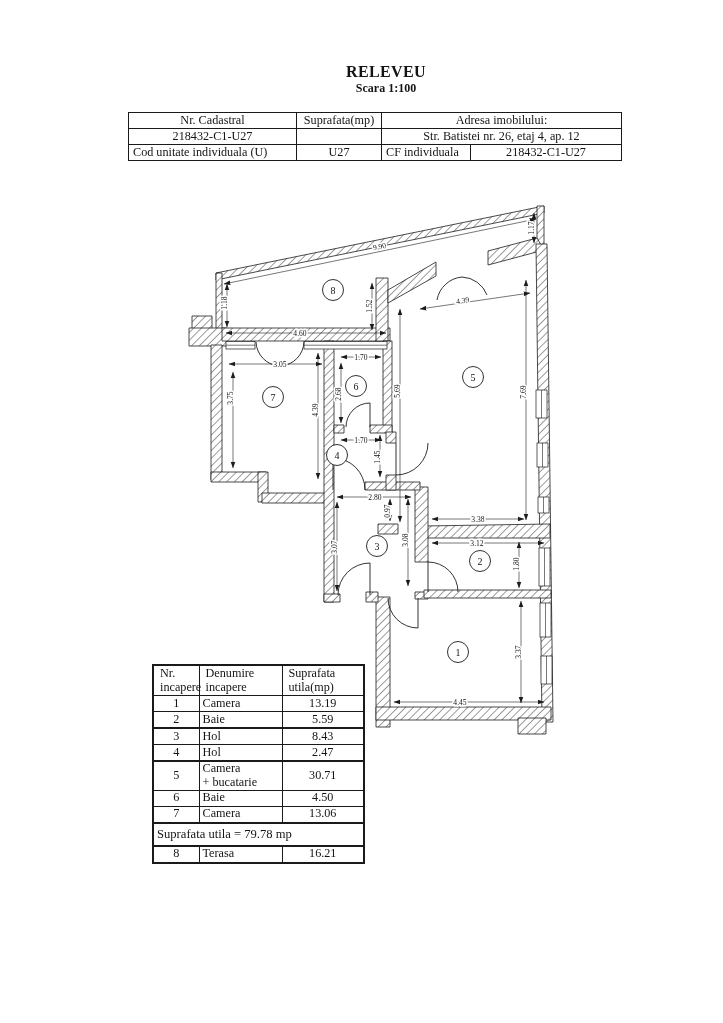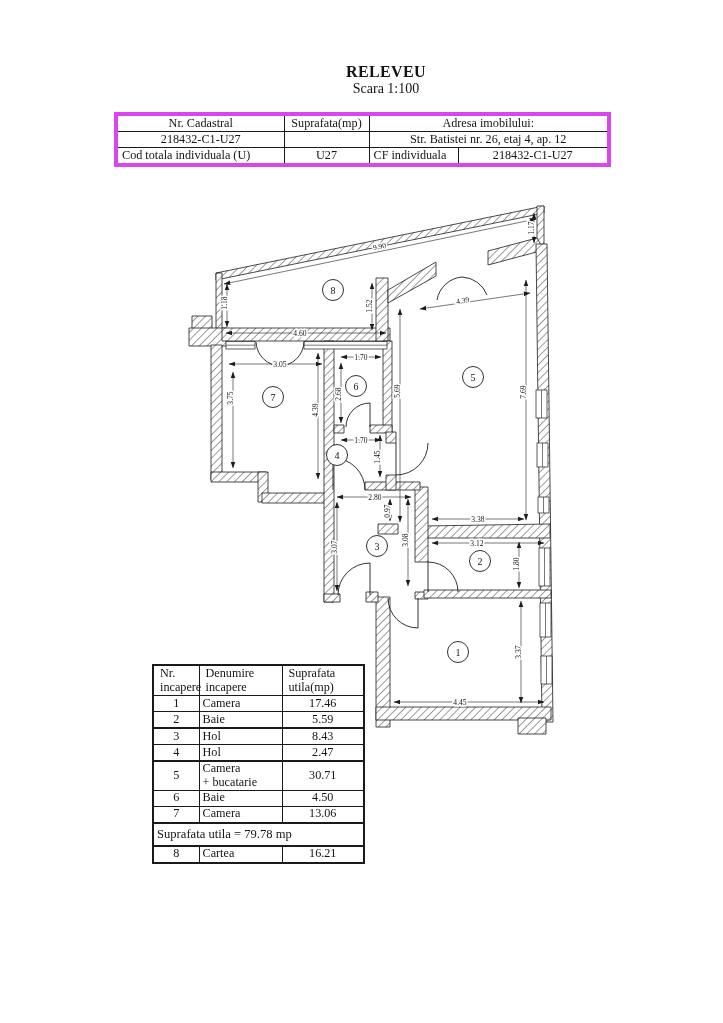--- a/index.html
+++ b/index.html
@@ -1,24 +1,24 @@
 <!DOCTYPE html>
 <html><head>
 <meta charset="utf-8">
 <style>
   html,body{margin:0;padding:0;background:#ffffff;}
   body{width:723px;height:1023px;position:relative;font-family:"Liberation Serif",serif;color:#141414;overflow:hidden;}
   .page{position:absolute;inset:0;background:#fff;border-radius:24px;}
 
   .title-block{position:absolute;left:53px;top:63px;width:666px;text-align:center;}
   .title-main{font-size:16px;font-weight:bold;letter-spacing:.4px;line-height:1.1;}
-  .title-scale{font-size:14px;line-height:1.2;}
+  .title-scale{font-size:12px;line-height:1.2;font-weight:bold;}
 
   table{border-collapse:collapse;}
-  .cad-table{position:absolute;left:114px;top:112px;width:493px;font-size:12.2px;border:4px solid #d946ef;table-layout:fixed;}
+  .cad-table{position:absolute;left:128px;top:112px;width:493px;font-size:12.2px;border:1px solid #d946ef;table-layout:fixed;}
   .cad-table td{border:1px solid #1a1a1a;height:15px;padding:0 4px;line-height:1.15;overflow:hidden;white-space:nowrap;}
   .cad-table tr.hv td{border-top-width:2px;}
   .c{text-align:center;}
   .l{text-align:left;}
 
   .rooms-table{position:absolute;left:152px;top:664px;width:211px;font-size:12.2px;border:2px solid #1a1a1a;table-layout:fixed;}
   .rooms-table th{border:1px solid #1a1a1a;font-weight:normal;text-align:left;padding:1px 6px;line-height:1.12;}
   .rooms-table td{border:1px solid #1a1a1a;height:15px;padding:0 3px;line-height:1.12;}
   .rooms-table tr.hv td{border-top-width:2px;}
   .rooms-table td.name{white-space:pre-line;}
@@ -56,21 +56,21 @@
       <td class="c">Nr. Cadastral</td>
       <td class="c">Suprafata(mp)</td>
       <td class="c" colspan="2">Adresa imobilului:</td>
     </tr>
     <tr>
       <td class="c">218432-C1-U27</td>
       <td class="c"></td>
       <td class="c" colspan="2">Str. Batistei nr. 26, etaj 4, ap. 12</td>
     </tr>
     <tr>
-      <td class="l">Cod totala individuala (U)</td>
+      <td class="l">Cod unitate individuala (U)</td>
       <td class="c">U27</td>
       <td class="l">CF individuala</td>
       <td class="c">218432-C1-U27</td>
     </tr>
   </tbody>
     </table>
 
   <svg class="plan-svg" width="723" height="1023" viewBox="0 0 723 1023">
     <defs>
       <pattern id="hatch" patternUnits="userSpaceOnUse" width="5.5" height="5.5" patternTransform="rotate(45)">
@@ -226,21 +226,21 @@
       <tr>
         <th>Nr. incapere</th>
         <th>Denumire incapere</th>
         <th>Suprafata utila(mp)</th>
       </tr>
     </thead>
     <tbody id="rooms-tbody">
         <tr>
           <td class="c">1</td>
           <td class="l name">Camera</td>
-          <td class="c">17.46</td>
+          <td class="c">13.19</td>
         </tr>
         <tr>
           <td class="c">2</td>
           <td class="l name">Baie</td>
           <td class="c">5.59</td>
         </tr>
         <tr class="hv">
           <td class="c">3</td>
           <td class="l name">Hol</td>
           <td class="c">8.43</td>
@@ -264,19 +264,19 @@
         <tr>
           <td class="c">7</td>
           <td class="l name">Camera</td>
           <td class="c">13.06</td>
         </tr>
         <tr class="hv">
           <td class="merged" colspan="3">Suprafata utila  = 79.78 mp</td>
         </tr>
         <tr class="hv">
           <td class="c">8</td>
-          <td class="l name">Cartea</td>
+          <td class="l name">Terasa</td>
           <td class="c">16.21</td>
         </tr>
       </tbody>
   </table>
 
 </div>
 
 </body></html>

